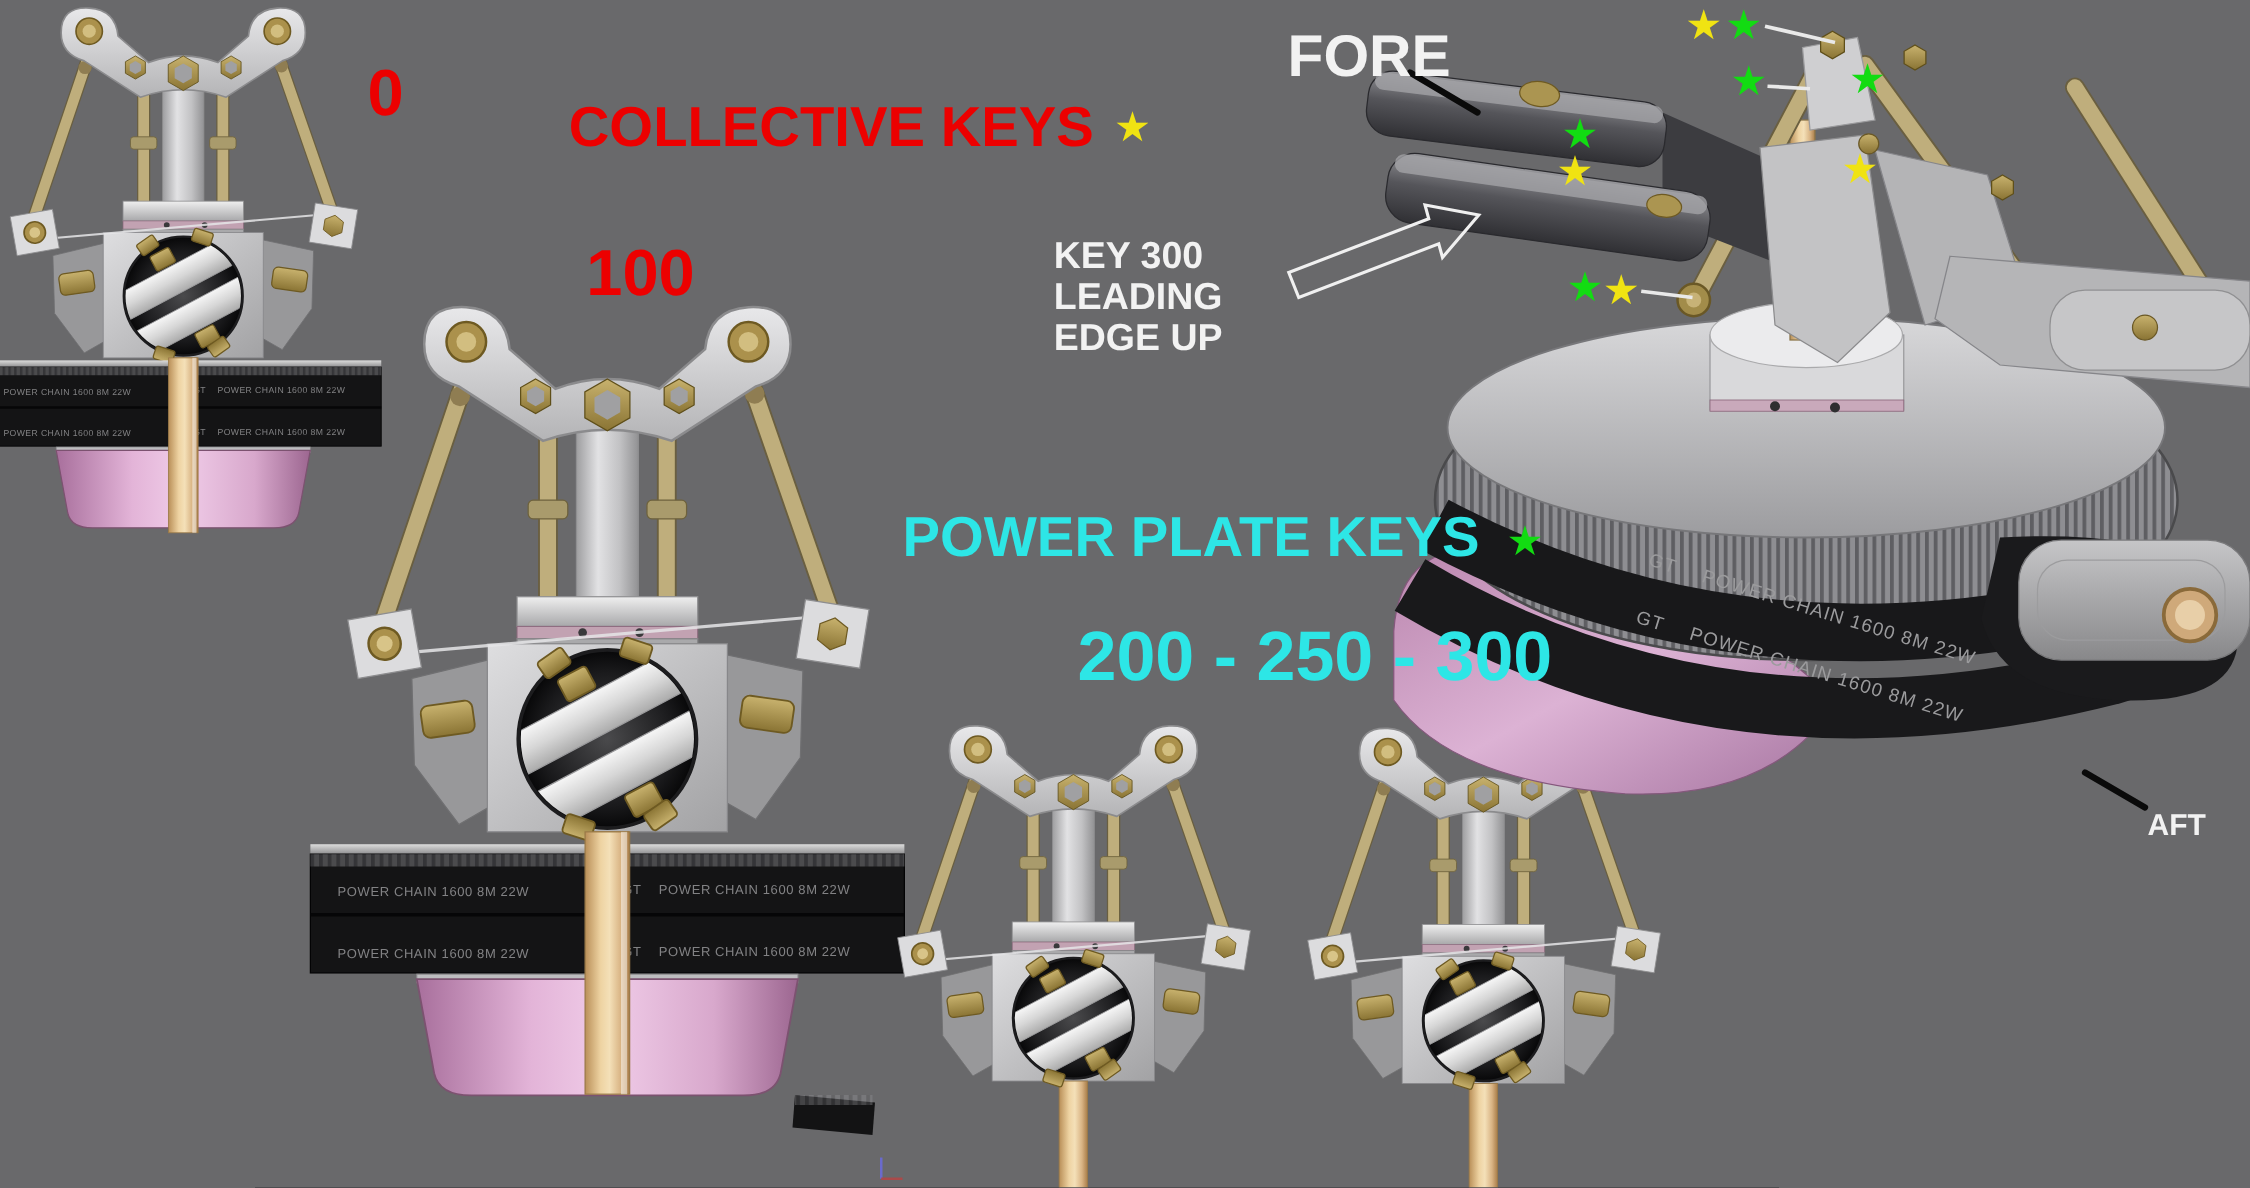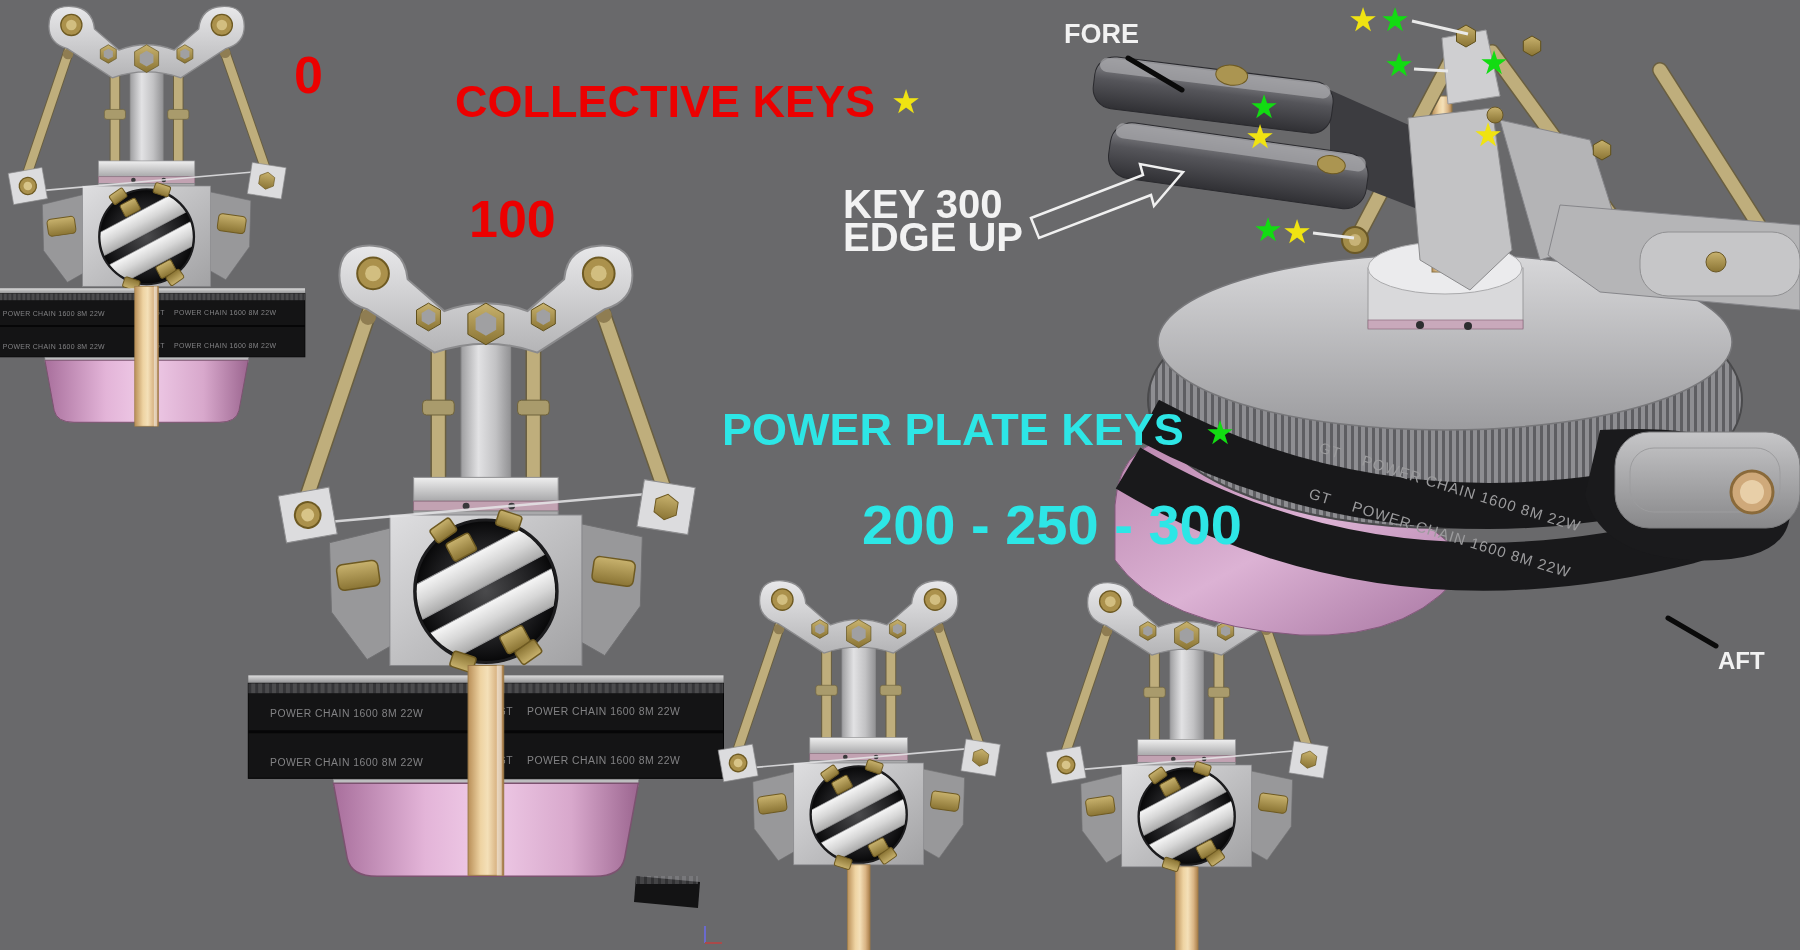--- a/index.html
+++ b/index.html
@@ -11,22 +11,22 @@
   .scene-svg{position:absolute;left:0;top:0;}
   .label{position:absolute;font-weight:bold;line-height:1.05;white-space:nowrap;}
   .label.red{color:var(--collective-red,#ec0000);}
   .label.cyan{color:var(--swash-cyan,#2de6e6);}
   .label.white{color:var(--callout-white,#f2f2f2);}
   .lbl-key0{left:294px;top:48px;font-size:52px;}
   .lbl-collective{left:455px;top:78px;font-size:45px;}
   .lbl-key100{left:437px;top:192px;font-size:52px;margin-left:32px;}
   .lbl-swash{left:722px;top:406px;font-size:45px;}
   .lbl-200{left:862px;top:496px;font-size:56px;}
-  .lbl-fore{left:1064px;top:20px;font-size:27px;text-align:right;}
-  .lbl-key300{left:843px;top:188px;font-size:40px;line-height:33px;white-space:normal;width:220px;}
+  .lbl-fore{left:1030px;top:20px;font-size:47px;text-align:right;}
+  .lbl-key300{left:843px;top:188px;font-size:30px;line-height:33px;white-space:normal;width:220px;}
   .lbl-aft{left:1718px;top:648px;font-size:24px;}
   .stars-layer{position:absolute;left:0;top:0;width:100%;height:100%;pointer-events:none;}
   .star{position:absolute;font-size:33px;line-height:1;transform:translate(-50%,-54%);}
   .star.yellow{color:var(--star-yellow,#f0e312);}
   .star.green{color:var(--star-green,#12dc12);}
   .rod{stroke:#bfae7c;stroke-width:13;stroke-linecap:round;fill:none;}
   .rodEdge{stroke:#6a5f40;stroke-width:16;stroke-linecap:round;fill:none;}
   .brass{fill:url(#gBrass);stroke:#6e5a22;stroke-width:1.5;}
   .beltText{font-family:"Liberation Sans",sans-serif;font-size:10.5px;fill:#828284;letter-spacing:.5px;}
   .bandText{font-family:"Liberation Sans",sans-serif;font-size:15px;fill:#9b9b9d;letter-spacing:1px;}
@@ -334,20 +334,21 @@
   </svg>
 
   <div class="label red lbl-key0">0</div>
   <div class="label red lbl-collective">COLLECTIVE KEYS</div>
   <div class="label red lbl-key100">100</div>
   <div class="label cyan lbl-swash">POWER PLATE KEYS</div>
   <div class="label cyan lbl-200">200 - 250 - 300</div>
   <div class="label white lbl-fore">FORE</div>
   <div class="label white lbl-key300">
     <span style="display:block">KEY 300</span>
+    <span style="display:block">LEADING</span>
     <span style="display:block">EDGE UP</span>
   </div>
   <div class="label white lbl-aft">AFT</div>
 
   <div class="stars-layer">
       <div class="star yellow" style="left: 906px; top: 103px;">★</div>
       <div class="star green" style="left: 1220px; top: 434px;">★</div>
       <div class="star yellow" style="left: 1363px; top: 21px;">★</div>
       <div class="star green" style="left: 1395px; top: 21px;">★</div>
       <div class="star green" style="left: 1399px; top: 66px;">★</div>

